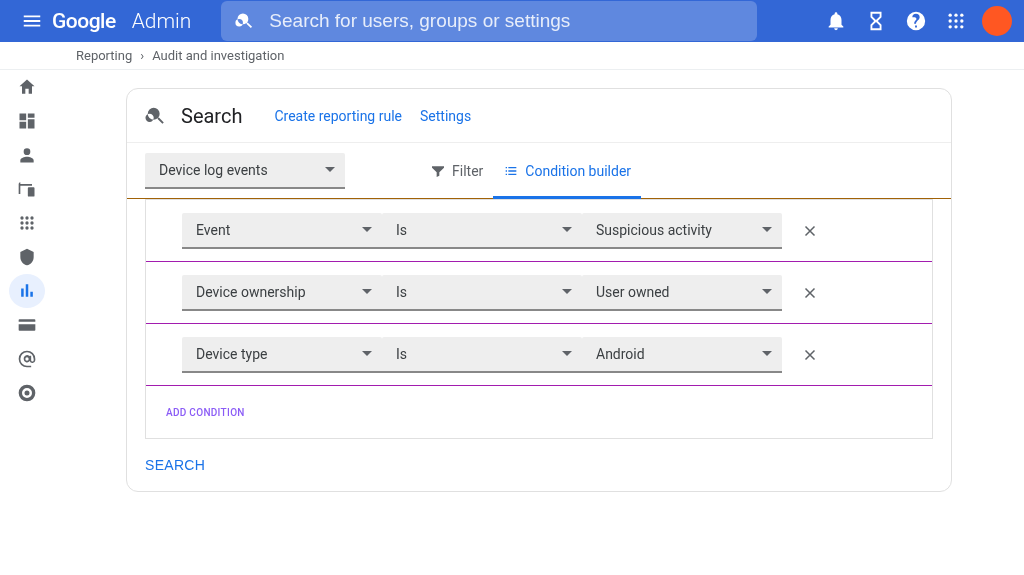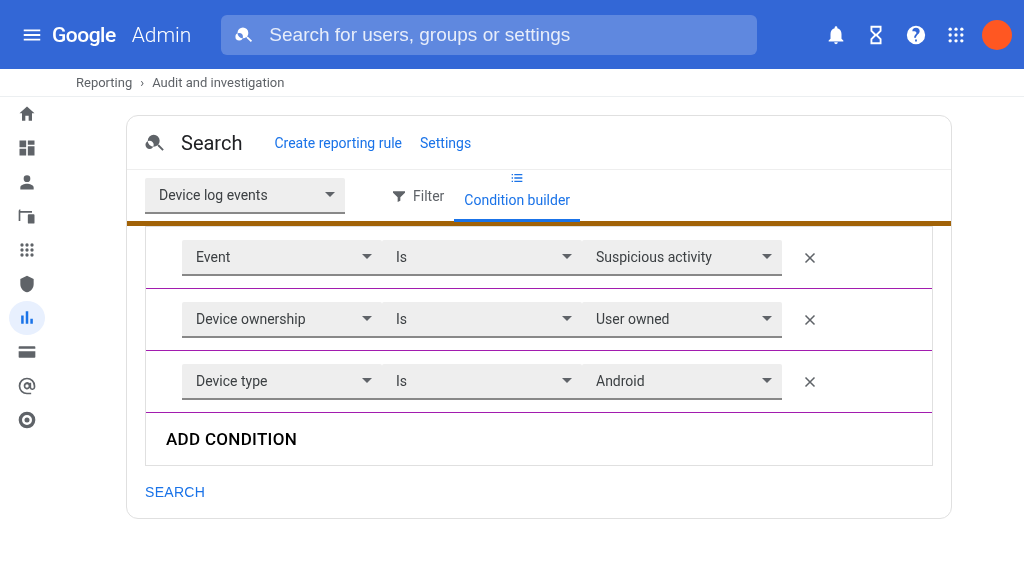--- a/index.html
+++ b/index.html
@@ -1,19 +1,19 @@
 <!DOCTYPE html>
 <html><head>
 <meta charset="utf-8">
 <style>
   * { box-sizing: border-box; margin: 0; padding: 0; }
   body { font-family: 'Google Sans', Roboto, Arial, sans-serif; font-size: 14px; color: #202124; background: #fff; width: 1024px; height: 575px; overflow: hidden; }
 
   
-  .header { height: 69px; background: #3367d6; display: flex; align-items: center; padding: 0 12px; color: #fff; }
+  .header { height: 42px; background: #3367d6; display: flex; align-items: center; padding: 0 12px; color: #fff; }
   .menu-btn { width: 40px; height: 40px; display: flex; align-items: center; justify-content: center; cursor: pointer; }
   .menu-btn svg { fill: #fff; }
   .logo { display: flex; align-items: center; margin-right: 24px; }
   .logo-google { font-size: 21px; font-weight: 500; letter-spacing: -0.5px; }
   .logo-admin { font-size: 21px; font-weight: 300; margin-left: 16px; }
   .search-bar { flex: 0 0 536px; height: 40px; background: rgba(255,255,255,0.22); border-radius: 6px; display: flex; align-items: center; padding: 0 14px; margin-left: 6px;}
   .search-bar svg { fill: #fff; }
   .search-input { background: transparent; border: none; color: #fff; font-size: 19px; margin-left: 14px; flex: 1; outline: none; }
   .search-input::placeholder { color: rgba(255,255,255,0.85); }
   .header-right { margin-left: auto; display: flex; align-items: center; gap: 0px; }
@@ -36,45 +36,45 @@
 
   .main { flex: 1; padding: 18px 72px 0 72px; }
   .card { background: #fff; border: 1px solid #e0e0e0; border-radius: 12px; }
 
   .card-head { height: 54px; display: flex; align-items: center; padding: 0 18px; border-bottom: 1px solid #eee; }
   .card-head .sicon { margin-right: 14px; }
   .card-head h2 { font-size: 20px; font-weight: 400; color: #202124; }
   .card-head .hact { color: #1a73e8; font-size: 14px; margin-left: 32px; cursor: pointer; }
   .card-head .hact.settings { margin-left: 18px;}
 
-  .card-tools { height: 56px; display: flex; align-items: center; padding: 0 18px; border-bottom: 5px solid #a16207; position:relative;}
+  .card-tools { height: 56px; display: flex; align-items: center; padding: 0 18px; border-bottom: 1px solid #a16207; position:relative;gap:39px;}
   .select-box { height: 36px; background: #eeeeee; border-bottom: 2px solid #888; border-radius: 2px 2px 0 0; display: flex; align-items: center; padding: 0 10px 0 14px; font-size: 14px; color: #3c4043; cursor: pointer; justify-content: space-between; }
   .select-box.primary { width: 200px; }
   .arrow-down { width:0;height:0;border-left:5px solid transparent;border-right:5px solid transparent;border-top:5px solid #5f6368; margin-left:8px;}
   .tabs { display: flex; align-items: center; gap: 0; margin-left: 36px; height:100%;}
   .tab { display: flex; align-items: center; gap: 6px; font-size: 14px; color: #5f6368; padding: 0 10px; height:100%; cursor:pointer;}
-  .tab.active { color: #1a73e8; flex-direction: column; }
+  .tab.active { color: #1a73e8; }
   .tab.active::after { content:""; position:absolute; left:0; right:0; bottom:-1px; height:3px; background:#1a73e8; }
   .tab { position:relative;}
   .tab svg { width:16px; height:16px; fill:#5f6368;}
   .tab.active svg{fill:#1a73e8;}
   .andbox { width: 100px; height: 36px; }
 
   .cond-group { border:1px solid #e0e0e0; margin: 0 18px;}
   .cond-top { height:56px; background:#f5f5f5; display:flex; align-items:center; padding-left:20px; border-bottom:1px solid #e0e0e0;}
   
   .cond-row { height: 62px; display:flex; align-items:center; padding-left:36px; border-bottom:1px solid #a21caf; gap:0; }
   .cond-row:last-of-type{border-bottom:1px solid #e0e0e0;}
   .fldbox { width: 200px; height:36px;}
   .opbox { width: 200px; height:36px;}
   .valbox { width: 200px; height:36px;}
   .removex { margin-left: 10px; width:36px; height:36px; display:flex; align-items:center; justify-content:center; color:#5f6368; font-size:18px; cursor:pointer;}
   .removex svg{width:18px;height:18px;fill:#5f6368;}
 
-  .cond-add { height:52px; display:flex; align-items:center; padding-left:20px; color:#000000; font-size:17px; font-weight:500; letter-spacing:0.3px; cursor:pointer;}
+  .cond-add { height:52px; display:flex; align-items:center; padding-left:20px; color:#8b5cf6; font-size:10px; font-weight:500; letter-spacing:0.3px; cursor:pointer;}
   .search-btn-row { padding:18px 18px; }
   .search-btn { color:#1a73e8; font-size:14px; font-weight:500; letter-spacing:0.3px; cursor:pointer; background:none; border:none;}
 
 </style>
 </head>
 <body>
 
 <div class="header">
   <div class="menu-btn">
     <svg width="22" height="22" viewBox="0 0 24 24">

